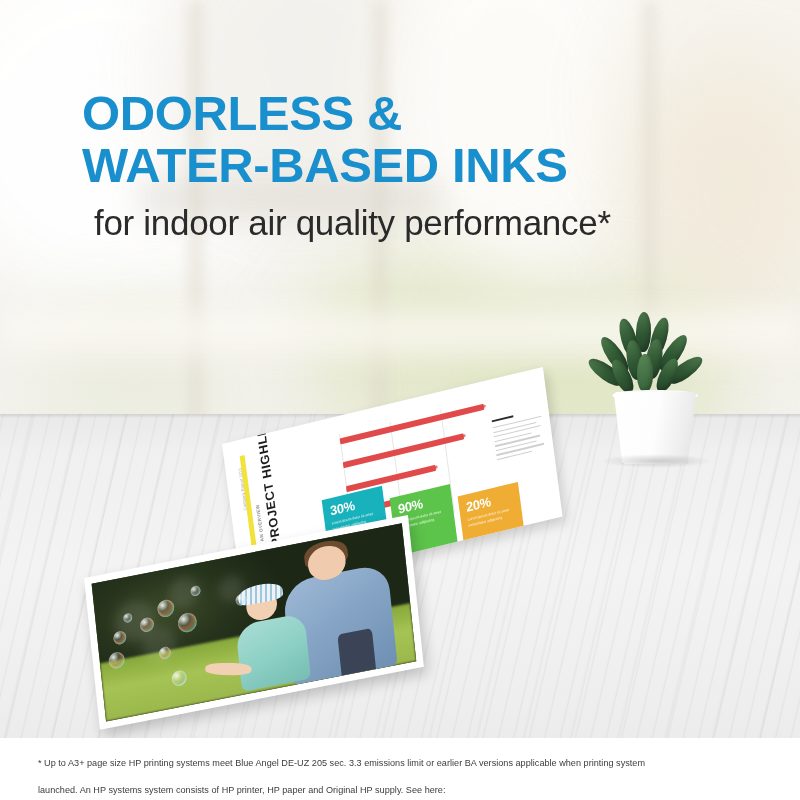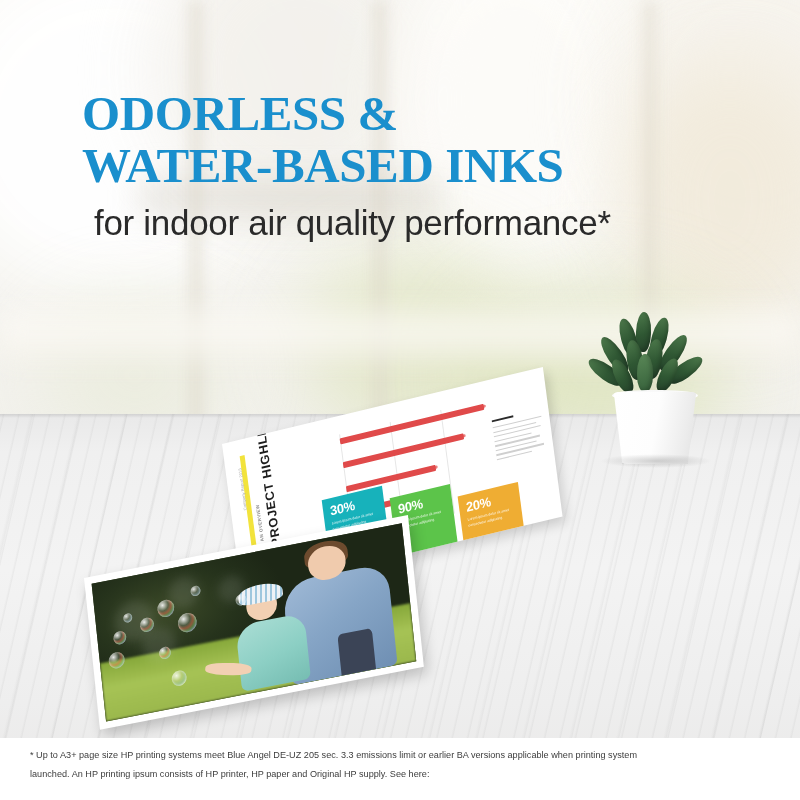--- a/index.html
+++ b/index.html
@@ -86,21 +86,20 @@
   .copy{position:absolute;left:82px;top:88px;width:690px;}
   .headline{
     margin:0;
     font-size:49px;
     line-height:1.06;
     font-weight:700;
     letter-spacing:-0.4px;
     color:#1a8fcd;
     text-transform:uppercase;
     white-space:pre-line;
-    font-family:Liberation Serif, serif;
   }
   .subhead{
     margin:12px 0 0 12px;
     font-size:35px;
     line-height:1.1;
     font-weight:400;
     color:#2a2a2a;
     letter-spacing:-0.3px;
   }
 
@@ -253,21 +252,21 @@
   }
 
   
   .footnote{
     position:absolute;left:0;bottom:0;width:800px;height:62px;
     background:#ffffff;
     box-sizing:border-box;
     padding:6px 20px 0 26px;
   }
   .footnote p{
-    margin:4px;
+    margin:12px;
     font-size:9.1px;
     line-height:1.62;
     color:#3c3c3c;
     letter-spacing:.02px;
   }
   .footnote .url{display:block;}
 </style>
 </head>
 <body>
 
@@ -393,16 +392,16 @@
       <div class="bubble rainbow" style="left:19%;top:55%;width:12px;height:12px;"></div>
       <div class="bubble" style="left:31%;top:16%;width:10px;height:10px;"></div>
       <div class="bubble" style="left:45%;top:28%;width:11px;height:11px;"></div>
       <div class="bubble" style="left:22%;top:74%;width:15px;height:15px;"></div>
       <div class="bubble" style="left:9%;top:26%;width:9px;height:9px;"></div>
     </div>
   </div>
 
   <div class="footnote">
     <p>* Up to A3+ page size HP printing systems meet Blue Angel DE-UZ 205 sec. 3.3 emissions limit or earlier BA versions applicable when printing system</p>
-    <p>launched. An HP printing ipsum consists of HP printer, HP paper and Original HP supply. See here:</p>
+    <p>launched. An HP systems system consists of HP printer, HP paper and Original HP supply. See here:</p>
   </div>
 
 </div>
 
 </body></html>

